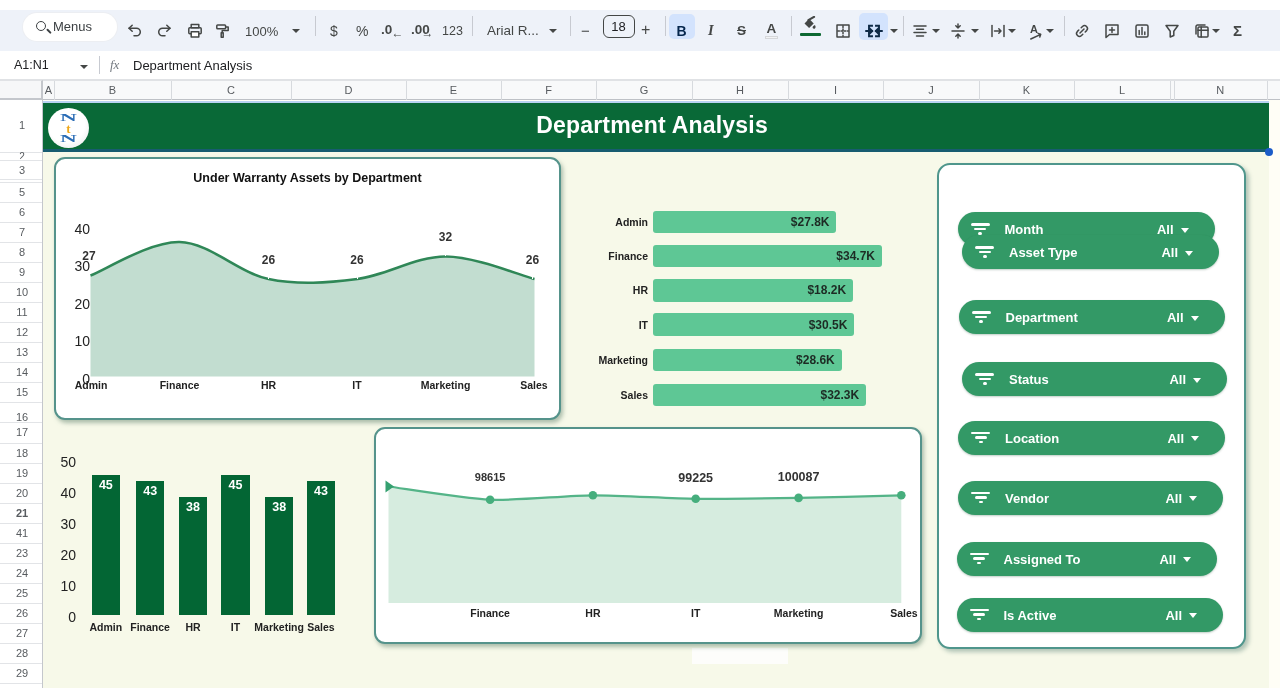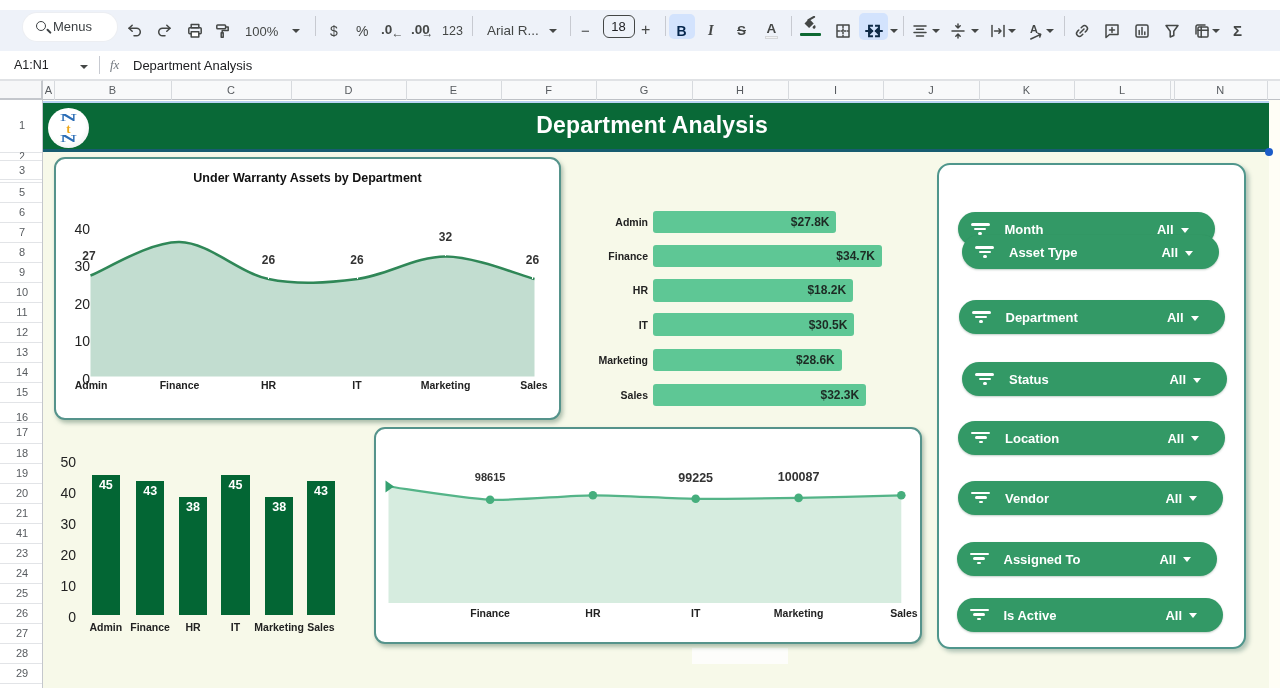--- a/index.html
+++ b/index.html
@@ -283,21 +283,21 @@
       <div class="rhl" style="top:411px;">16</div>
       <div class="rline" style="top:422.4px;"></div>
       <div class="rhl" style="top:426.4px;">17</div>
       <div class="rline" style="top:442.5px;"></div>
       <div class="rhl" style="top:446.5px;">18</div>
       <div class="rline" style="top:462.5px;"></div>
       <div class="rhl" style="top:466.5px;">19</div>
       <div class="rline" style="top:482.6px;"></div>
       <div class="rhl" style="top:486.6px;">20</div>
       <div class="rline" style="top:502.6px;"></div>
-      <div class="rhl" style="top:506.6px;">21</div>
+      <div class="rhl" style="top:506.6px;font-weight:bold;">21</div>
       <div class="rline" style="top:522.6px;"></div>
       <div class="rhl" style="top:526.7px;">41</div>
       <div class="rline" style="top:542.7px;"></div>
       <div class="rhl" style="top:546.7px;">23</div>
       <div class="rline" style="top:562.8px;"></div>
       <div class="rhl" style="top:566.8px;">24</div>
       <div class="rline" style="top:582.8px;"></div>
       <div class="rhl" style="top:586.8px;">25</div>
       <div class="rline" style="top:602.8px;"></div>
       <div class="rhl" style="top:606.9px;">26</div>

